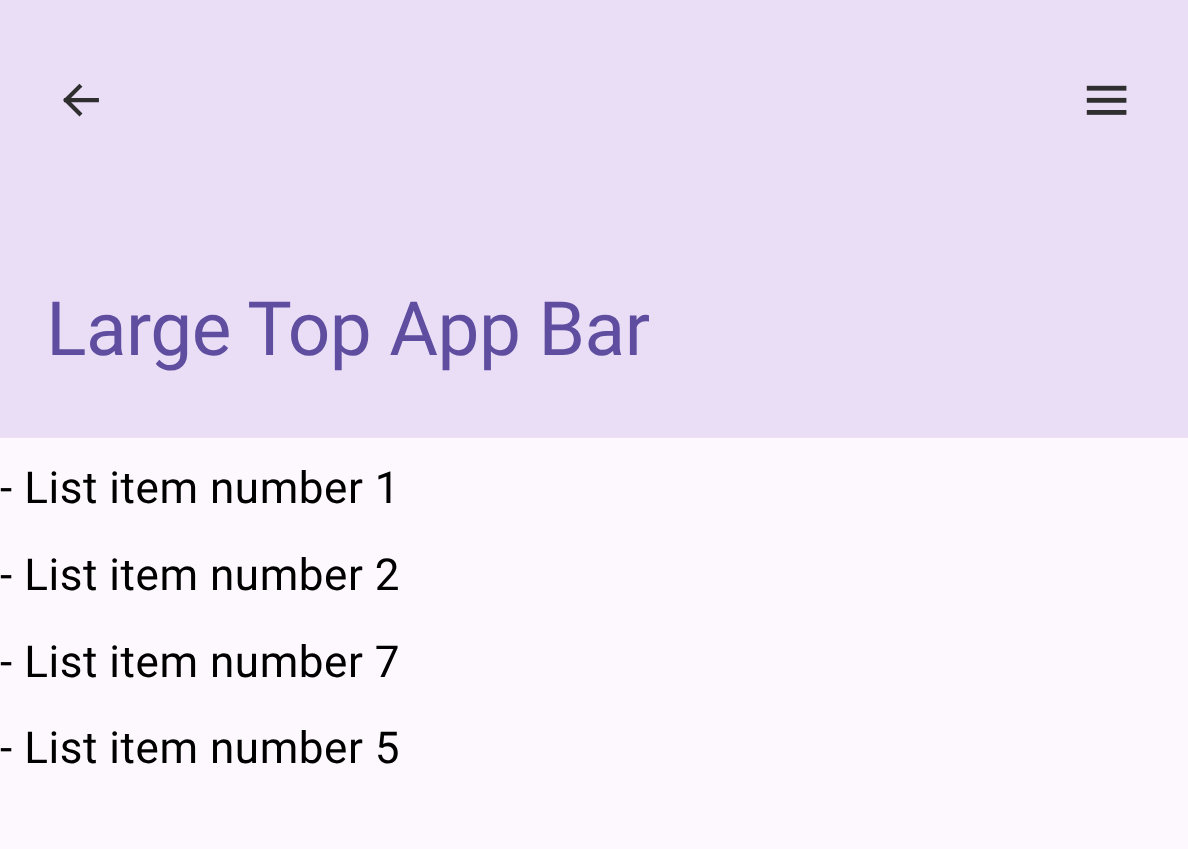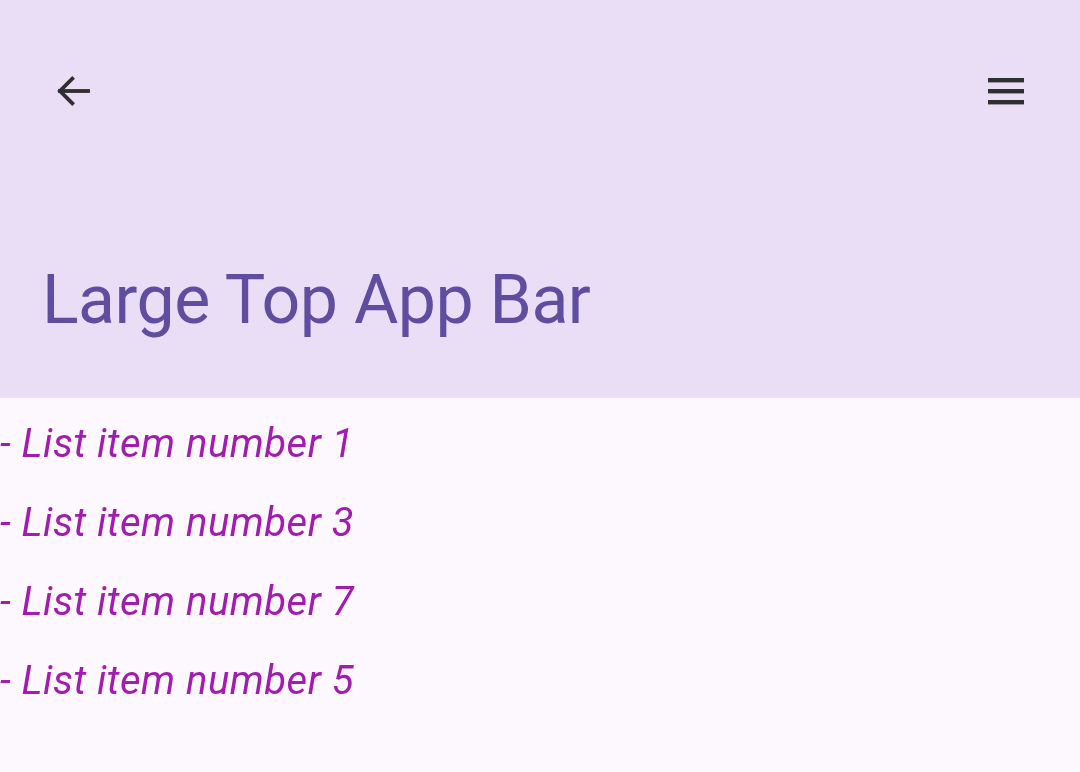--- a/index.html
+++ b/index.html
@@ -52,25 +52,24 @@
       color: #5f4ea0;
       padding: 0 0 58px 42px;
       margin-top: auto;
       letter-spacing: -0.5px;
     }
     .list-container {
       padding: 6px 0 0 0;
     }
     .list-item {
       font-size: 40px;
-      color: #a21caf;
+      color: #000000;
       padding: 16px 0 16px 0;
       font-weight: 400;
       letter-spacing: 0.5px;
-      font-style: italic;
     }
   </style>
 </head>
 <body>
 
 <div class="app-bar">
   <div class="app-bar-top">
     <button class="icon-button back-icon">
       <span>
         <svg viewBox="0 0 24 24" fill="none" stroke="#2f2f2f" stroke-width="2.2" stroke-linecap="square" stroke-linejoin="miter">
@@ -87,16 +86,16 @@
           <rect x="3" y="16.5" width="18" height="2.2"></rect>
         </svg>
       </span>
     </button>
   </div>
   <h1 class="app-bar-title">Large Top App Bar</h1>
 </div>
 
 <div class="list-container">
   <div class="list-item">- List item number 1</div>
-  <div class="list-item">- List item number 3</div>
+  <div class="list-item">- List item number 2</div>
   <div class="list-item">- List item number 7</div>
   <div class="list-item">- List item number 5</div>
 </div>
 
 </body></html>

